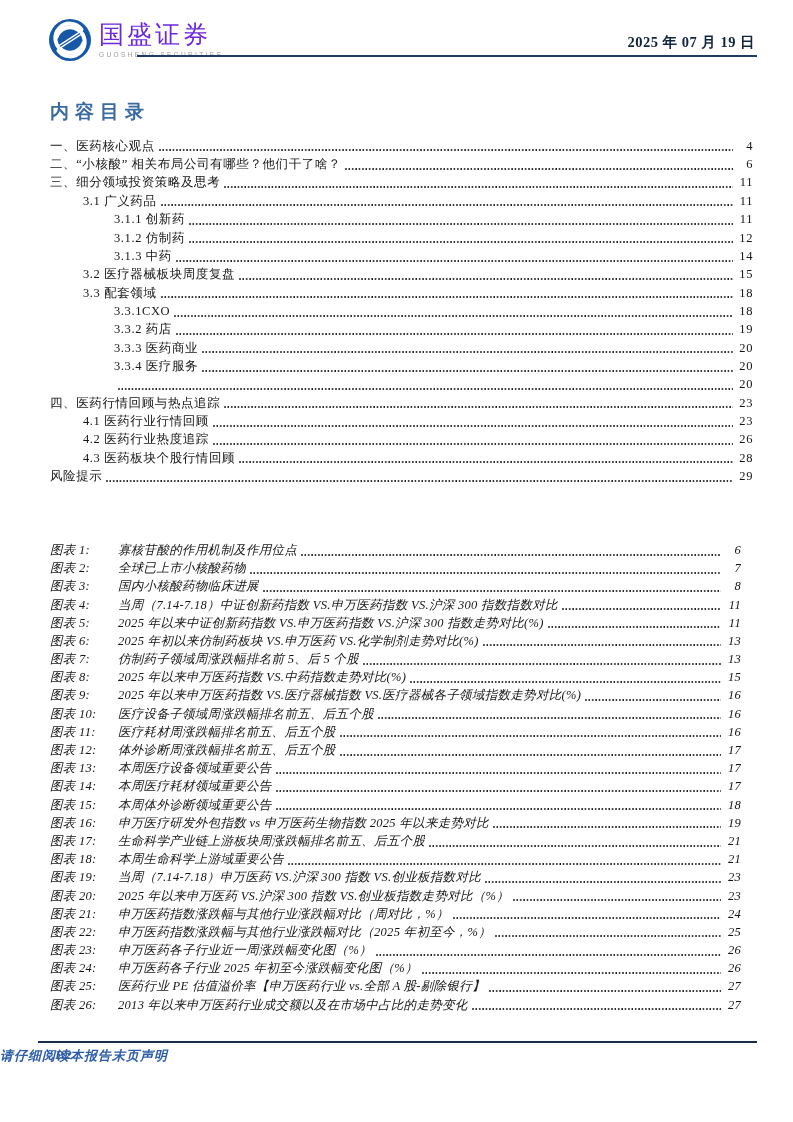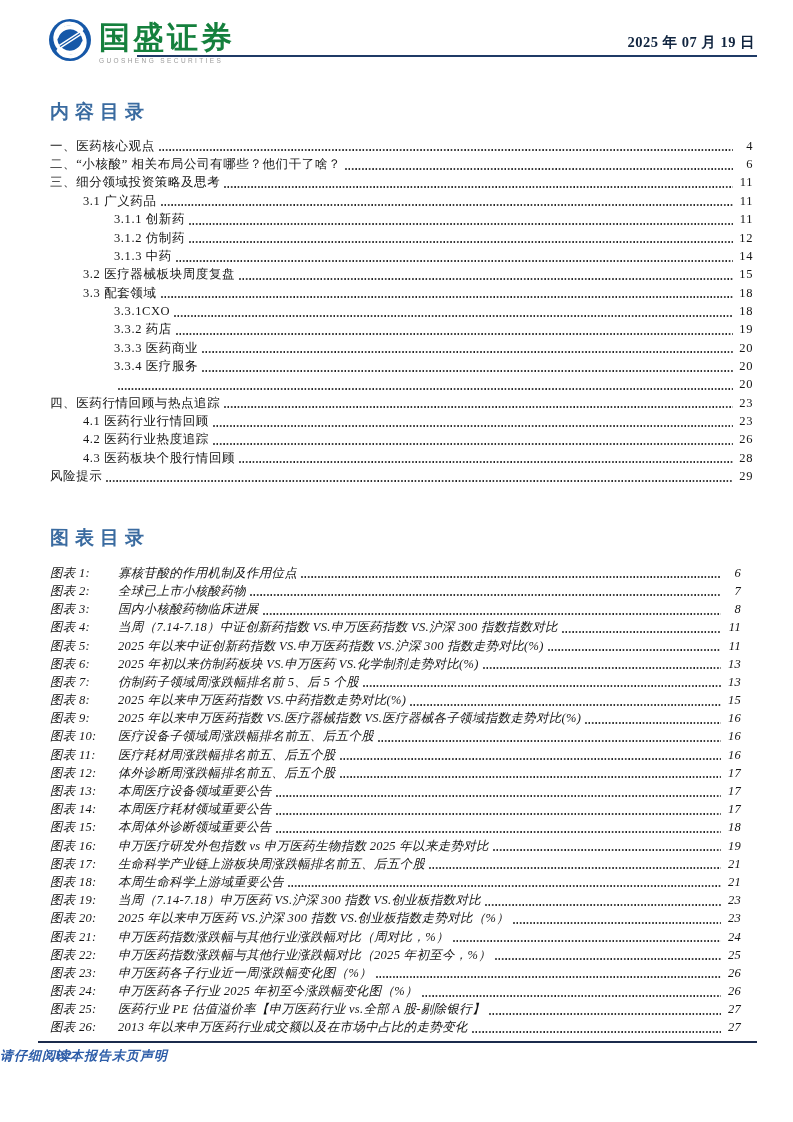--- a/index.html
+++ b/index.html
@@ -11,21 +11,21 @@
   }
   *{margin:0;padding:0;box-sizing:border-box;}
   html,body{background:#ffffff;}
   body{font-family:"Liberation Serif","DejaVu Serif",serif;color:var(--ink);}
   .page{position:relative;width:793px;height:1122px;background:#fff;overflow:hidden;margin:0 auto;}
 
   
   .logo{position:absolute;left:48px;top:18px;display:flex;align-items:flex-start;gap:7px;}
   .logo-icon{width:44px;height:44px;flex:none;}
   .logo-text{display:flex;flex-direction:column;margin-top:3px;}
-  .brand-name{font-size:31px;font-weight:bold;color:#15803d;letter-spacing:3px;line-height:1.1;
+  .brand-name{font-size:25px;font-weight:normal;color:#6d28d9;letter-spacing:3px;line-height:1.1;
     font-family:"Liberation Serif","DejaVu Serif",serif;}
   .brand-sub{font-size:6.5px;color:#9a9a9a;letter-spacing:2.4px;margin-top:2px;
     font-family:"Liberation Sans","DejaVu Sans",sans-serif;}
   .header-rule{position:absolute;left:137px;right:36px;top:55px;height:2px;background:var(--navy);}
   .report-date{position:absolute;right:38px;top:33px;font-size:14.5px;font-weight:bold;color:#10243F;letter-spacing:0.5px;}
 
   
   .sec-title{font-size:19px;font-weight:bold;color:var(--heading-blue);letter-spacing:6px;line-height:1.2;}
   #toc-section{position:absolute;left:50px;right:40px;top:101px;}
   #toc-list{margin-top:13px;}
@@ -165,21 +165,20 @@
         </div>
         <div class="row lvl1">
           <span class="t">风险提示</span>
           <span class="dots"></span>
           <span class="pg">29</span>
         </div>
       </div>
   </section>
 
   <section id="figures-section">
-    <h2 class="sec-title">图表目录</h2>
     <div id="figures-list">
         <div class="row">
           <span class="fig-label">图表 1:</span>
           <span class="t">寡核苷酸的作用机制及作用位点</span>
           <span class="dots"></span>
           <span class="pg">6</span>
         </div>
         <div class="row">
           <span class="fig-label">图表 2:</span>
           <span class="t">全球已上市小核酸药物</span>

